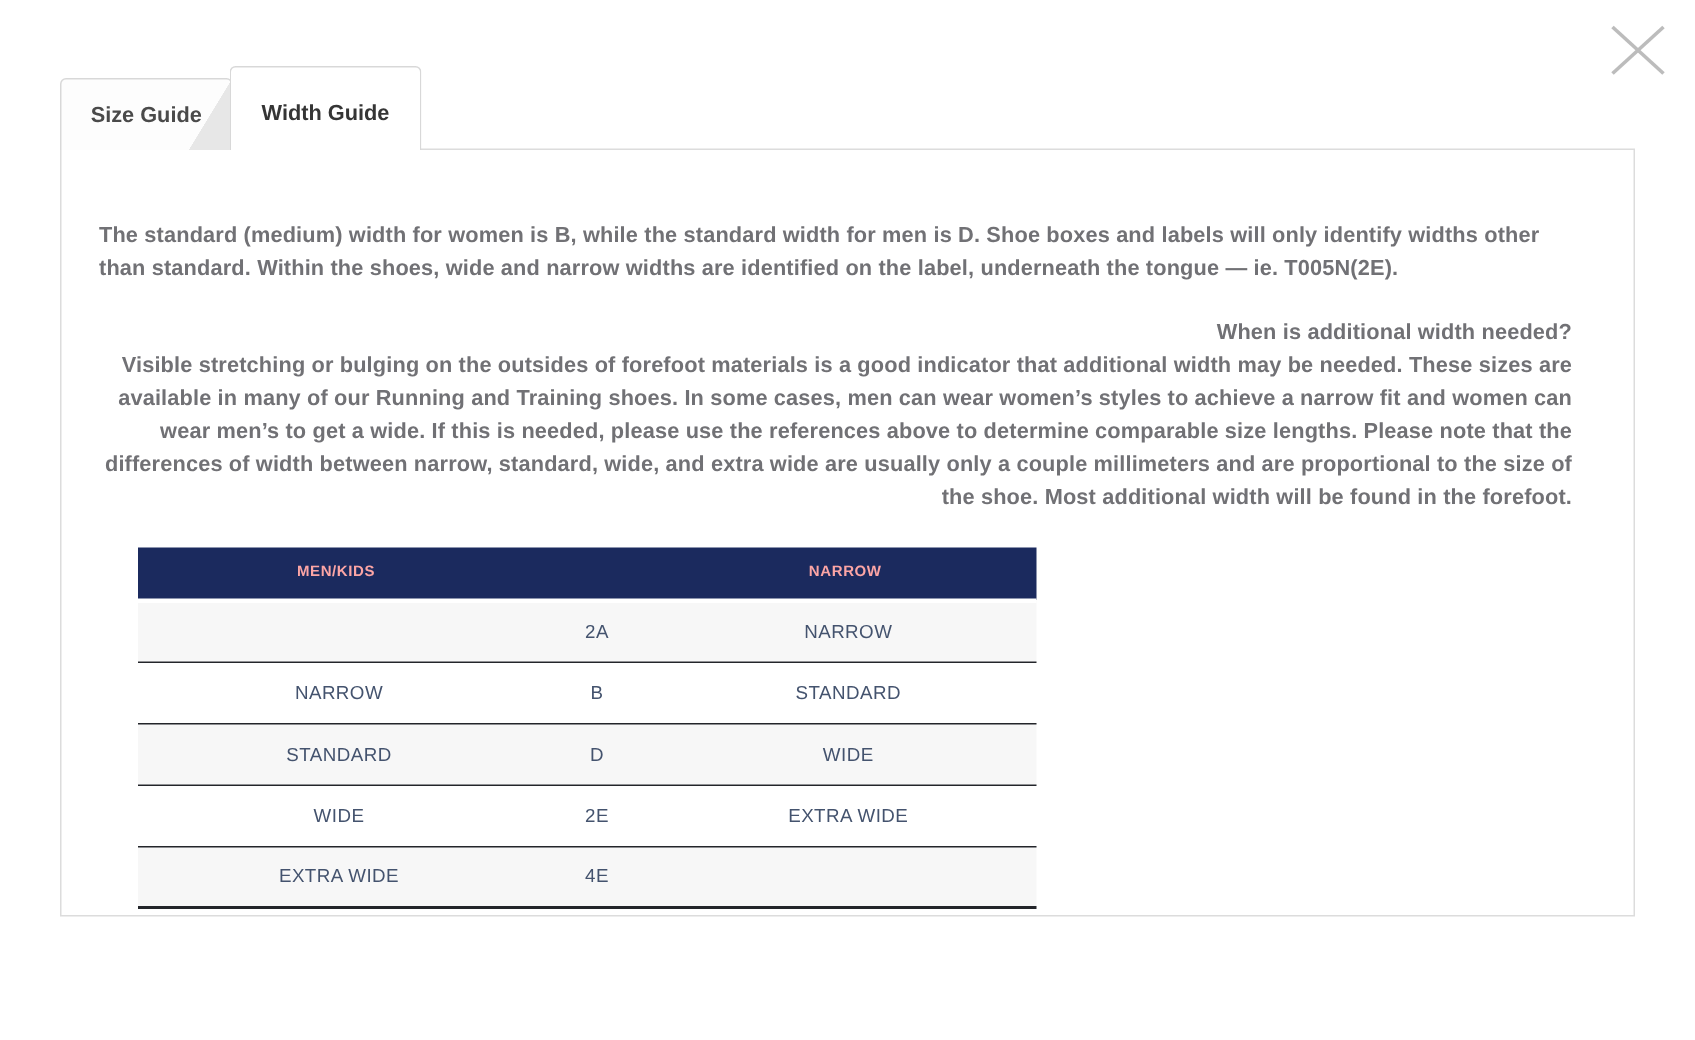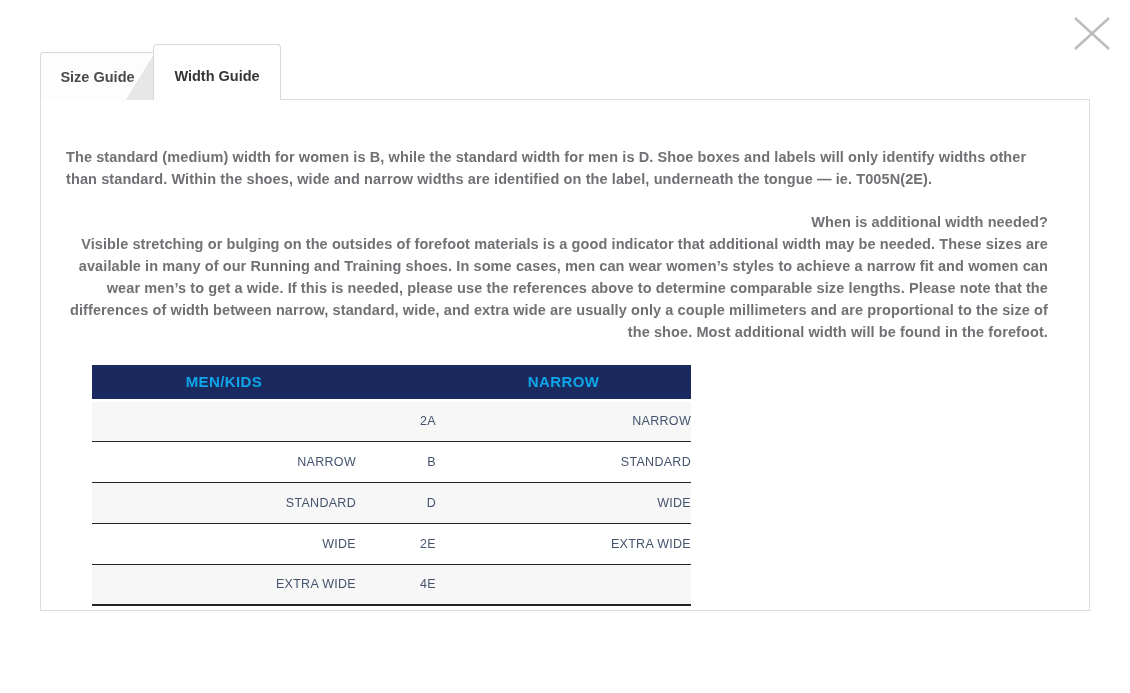--- a/index.html
+++ b/index.html
@@ -32,25 +32,25 @@
   .body-copy { width: 982px; font-size: 14.5px; line-height: 22px; font-weight: 600;
     color: #717175; letter-spacing: 0.1px; }
   .para-gap { margin-top: 21px; text-align: right; }
 
   
   table.width-table { border-collapse: collapse; margin: 22px 0 0 26px; width: 599px;
     table-layout: fixed; }
   table.width-table col.c1 { width: 264px; }
   table.width-table col.c2 { width: 80px; }
   table.width-table col.c3 { width: 255px; }
-  table.width-table thead th { background: #1b2a5e; color: #0ea5e9; height: 35px;
-    font-size: 15px; font-weight: bold; letter-spacing: 0.4px; text-align: center;
+  table.width-table thead th { background: #1b2a5e; color: #fca5a5; height: 35px;
+    font-size: 10px; font-weight: bold; letter-spacing: 0.4px; text-align: center;
     border-bottom: 3px solid #ffffff; }
   table.width-table tbody td { height: 41px; font-size: 12.5px; color: #44536e;
-    letter-spacing: 0.3px; padding-left: 4px; text-align: right; font-weight: 400;
+    letter-spacing: 0.3px; padding-left: 4px; text-align: center; font-weight: 400;
     border-bottom: 1px solid #23252a; }
   table.width-table tbody tr:nth-child(odd) { background: #f7f7f7; }
   table.width-table tbody tr:nth-child(even) { background: #ffffff; }
   table.width-table tbody tr:last-child td { border-bottom: 2px solid #23252a; }
 </style>
 </head>
 <body>
 
 <button class="close-btn" aria-label="Close">
   <svg width="40" height="40" viewBox="0 0 40 40">

